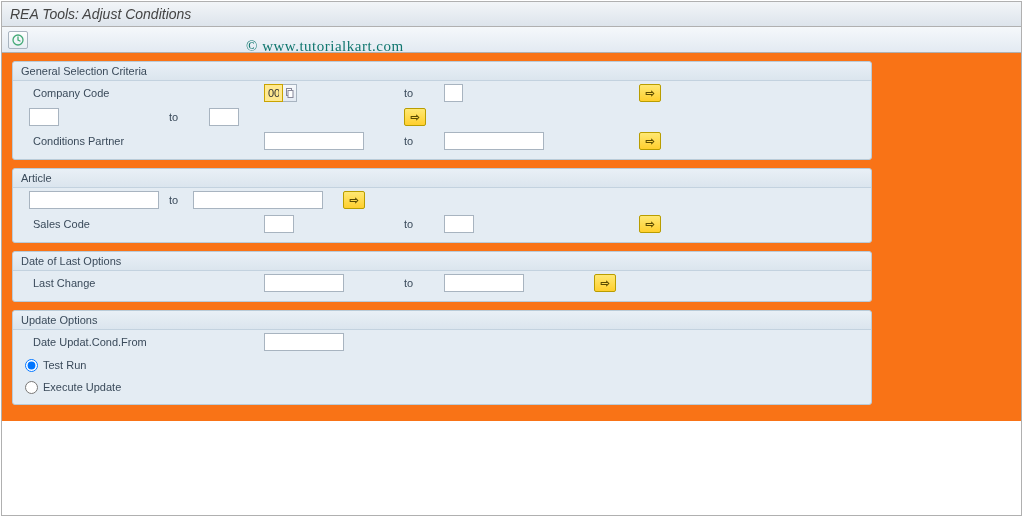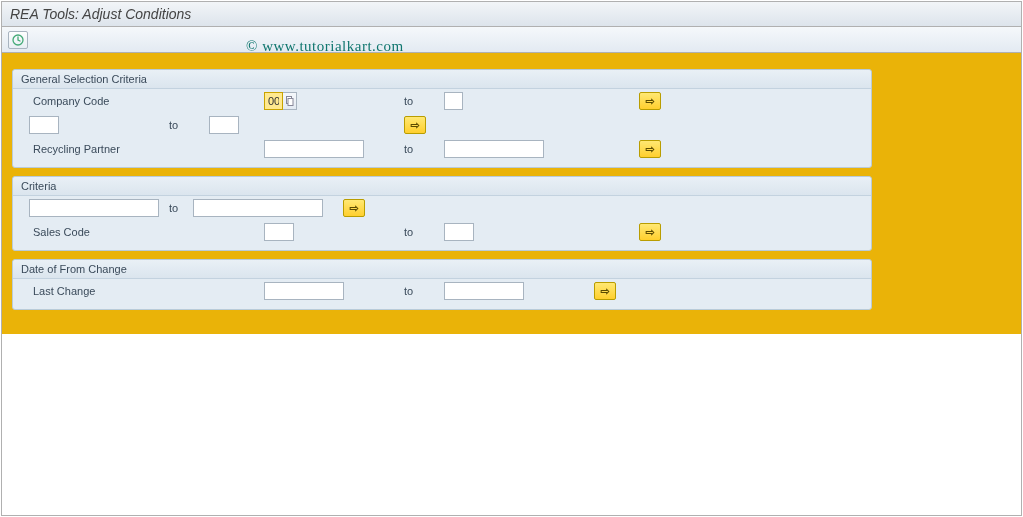--- a/index.html
+++ b/index.html
@@ -41,22 +41,22 @@
       border: 1px solid #a8b4c0;
       border-radius: 2px;
       background: linear-gradient(to bottom,#fefefe,#e8eef4);
       display: inline-flex;
       align-items: center;
       justify-content: center;
       margin-right: 2px;
     }
     .clock-icon svg { width:12px; height:12px; }
     .content {
-      padding: 16px 10px;
-      background: #eab308;
+      padding: 8px 10px;
+      background: #f97316;
     }
     .group {
       border: 1px solid #b9cbd8;
       border-radius: 3px;
       background: #e4ecf3;
       margin-bottom: 8px;
       padding: 0 0 6px 0;
       width: 860px;
     }
     .group-title {
@@ -211,36 +211,36 @@
         <div class="to-label">to</div>
         <div class="to-col">
             <input type="text" class="in-sm" value="" style="">
           </div>
         <div class="btn-col" style="margin-left:55px;">
             <span class="multi-btn">⇨</span>
           </div>
       </div>
 
       <div class="row">
-        <div class="label-col">Recycling Partner</div>
+        <div class="label-col">Conditions Partner</div>
         <div class="from-col">
             <input type="text" class="in-md" value="" style="">
           </div>
         <div class="to-label">to</div>
         <div class="to-col">
             <input type="text" class="in-md" value="" style="">
           </div>
         <div class="btn-col" style="margin-left:55px;">
             <span class="multi-btn">⇨</span>
           </div>
       </div>
     </div>
 
     <div class="group">
-      <div class="group-title">Criteria</div>
+      <div class="group-title">Article</div>
 
       <div class="row">
         <div class="from-col">
             <input type="text" class="in-lg" value="" style="">
           </div>
         <div class="to-label" style="width:24px;">to</div>
         <div class="to-col">
             <input type="text" class="in-lg" value="" style="">
           </div>
         <div class="btn-col" style="margin-left:10px;">
@@ -257,32 +257,51 @@
         <div class="to-col">
             <input type="text" class="in-sm" value="" style="">
           </div>
         <div class="btn-col" style="margin-left:55px;">
             <span class="multi-btn">⇨</span>
           </div>
       </div>
     </div>
 
     <div class="group">
-      <div class="group-title">Date of From Change</div>
+      <div class="group-title">Date of Last Options</div>
 
       <div class="row">
         <div class="label-col">Last Change</div>
         <div class="from-col">
             <input type="text" class="in-date" value="" style="">
           </div>
         <div class="to-label">to</div>
         <div class="to-col">
             <input type="text" class="in-date" value="" style="">
           </div>
         <div class="btn-col" style="margin-left:10px;">
             <span class="multi-btn">⇨</span>
           </div>
       </div>
     </div>
 
+    <div class="group">
+      <div class="group-title">Update Options</div>
+
+      <div class="row">
+        <div class="label-col">Date Updat.Cond.From</div>
+        <div class="from-col">
+            <input type="text" class="in-date" value="" style="">
+          </div>
+      </div>
+
+      <div class="radio-row">
+        <input type="radio" name="upd" checked="" style="">
+        <span>Test Run</span>
+      </div>
+      <div class="radio-row">
+        <input type="radio" name="upd" style="">
+        <span>Execute Update</span>
+      </div>
+    </div>
 
   </div>
 </div>
 
 </body></html>

